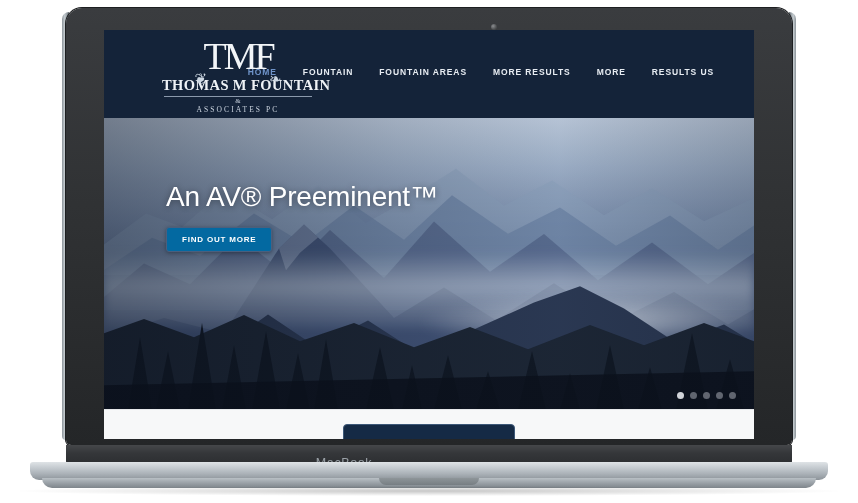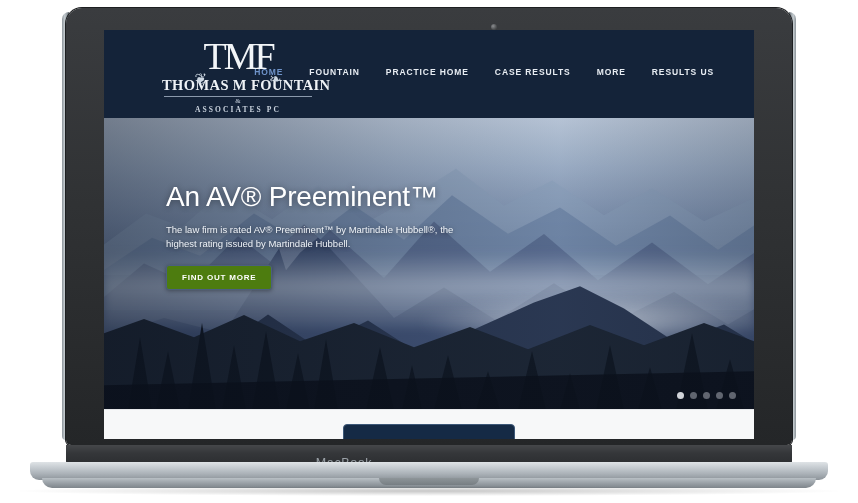--- a/index.html
+++ b/index.html
@@ -105,21 +105,21 @@
   .logo-rule{
     height:1px; background:#8b99ac; margin:2px 2px 0 2px;
   }
   .logo-amp{
     font-family:"Liberation Serif", serif; font-size:7px;
     color:#c4cedb; line-height:7px; margin-top:1px;
   }
   .logo-sub{
     font-family:"Liberation Serif", serif;
     font-size:7.5px; letter-spacing:2.1px; color:#cbd4df;
-    margin-top:0; white-space:nowrap;font-weight:bold;
+    margin-top:0; white-space:nowrap;
   }
 
   .nav{
     position:absolute; right:40px; top:37px;
     display:flex; align-items:flex-start; gap:26px;
   }
   .nav a{
     font-size:8.5px; letter-spacing:.9px; color:#e7ecf2;
     text-decoration:none; font-weight:bold; white-space:nowrap;
     font-family:"Liberation Sans", sans-serif;
@@ -166,21 +166,21 @@
     font-family:"Liberation Sans", sans-serif;
   }
   .hero-sub{
     margin-top:10px; font-size:9.5px; line-height:14px; color:#eef2f7;
     text-shadow:0 1px 4px rgba(0,0,0,.5);
     max-width:318px;
   }
   .hero-btn{
     display:inline-block; margin-top:14px;
     padding:7px 15px 7px 15px;
-    background:#4d7c0f; border:1px solid #4a5f7e; border-radius:3px;
+    background:#0369a1; border:1px solid #4a5f7e; border-radius:3px;
     color:#ffffff; font-size:8px; font-weight:bold; letter-spacing:.8px;
     text-decoration:none;
     box-shadow:0 1px 4px rgba(0,0,0,.35);
   }
 
   .dots{
     position:absolute; right:18px; bottom:10px; z-index:6;
     display:flex; gap:6px; align-items:center;
   }
   .dot{ width:7px; height:7px; border-radius:50%; background:rgba(236,240,246,.38); }
@@ -223,22 +223,22 @@
           </div>
           <div class="logo-name">THOMAS M FOUNTAIN</div>
           <div class="logo-rule"></div>
           <div class="logo-amp">&amp;</div>
           <div class="logo-sub">ASSOCIATES  PC</div>
         </div>
 
         <div class="nav">
           <a href="#" class="active">HOME</a>
           <a href="#">FOUNTAIN</a>
-          <a href="#">PRACTICE HOME</a>
-          <a href="#">CASE RESULTS</a>
+          <a href="#">FOUNTAIN AREAS</a>
+          <a href="#">MORE RESULTS</a>
           <a href="#">MORE</a>
           <a href="#">RESULTS US</a>
         </div>
       </div>
 
       <div class="hero">
 
         <div class="sky"></div>
 
         <svg class="ridge" style="top:4%;height:50%" viewBox="0 0 650 150" preserveAspectRatio="none">
@@ -288,21 +288,20 @@
           </g>
           <path d="M0,92 L650,78 L650,116 L0,116 Z" fill="#0c121c" opacity=".85"></path>
         </svg>
 
         <div class="hero-shade"></div>
 
         <div class="hero-content">
           <div class="hero-title">
             <div>An AV® Preeminent™</div>
           </div>
-          <div class="hero-sub">The law firm is rated AV® Preeminent™ by Martindale Hubbell®,  the highest rating issued by Martindale Hubbell.</div>
           <a href="#" class="hero-btn">FIND OUT MORE</a>
         </div>
 
         <div class="dots">
           <span class="dot active"></span>
           <span class="dot"></span>
           <span class="dot"></span>
           <span class="dot"></span>
           <span class="dot"></span>
         </div>

